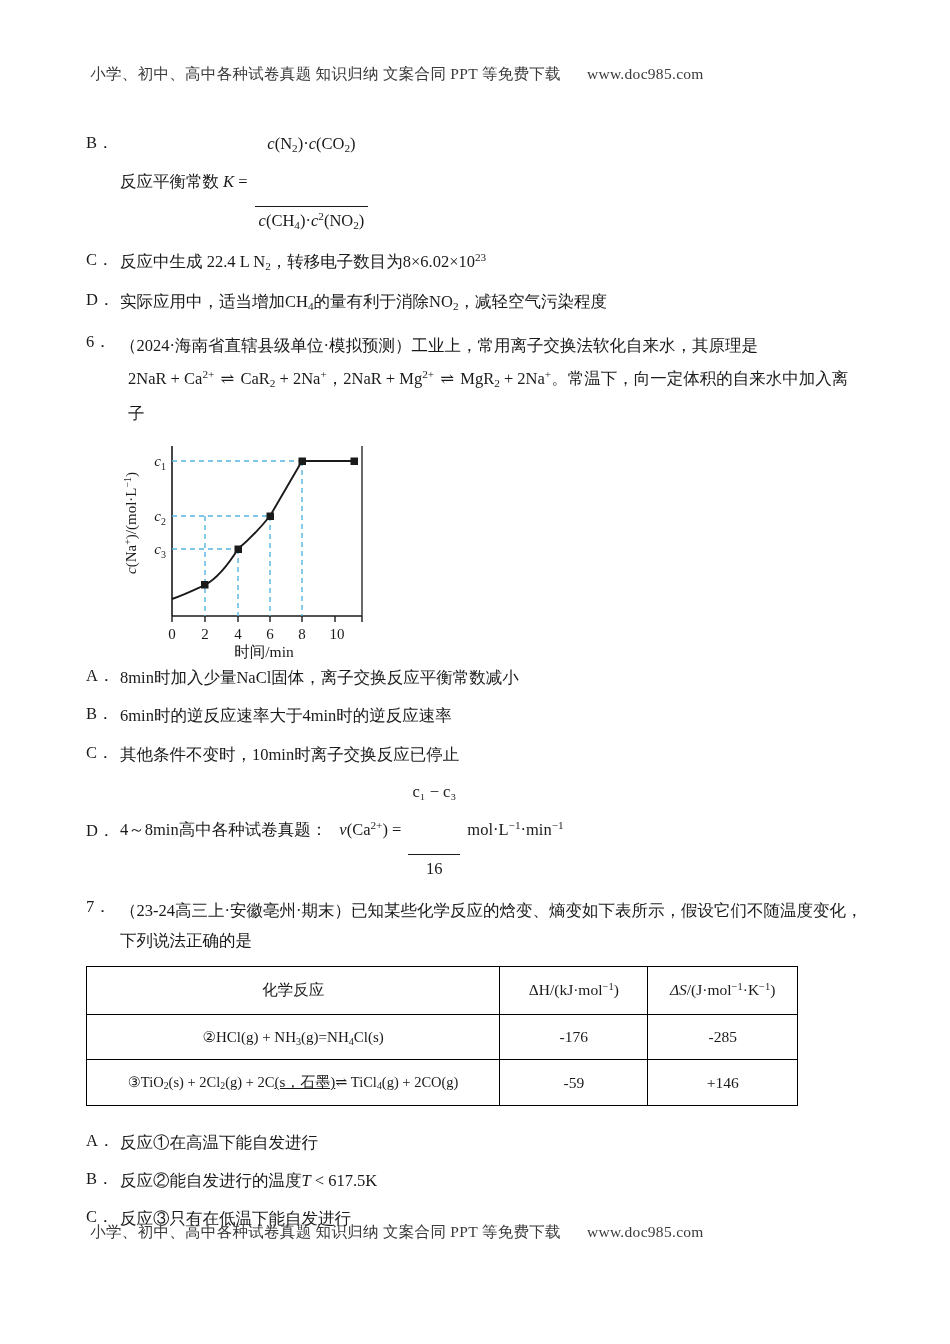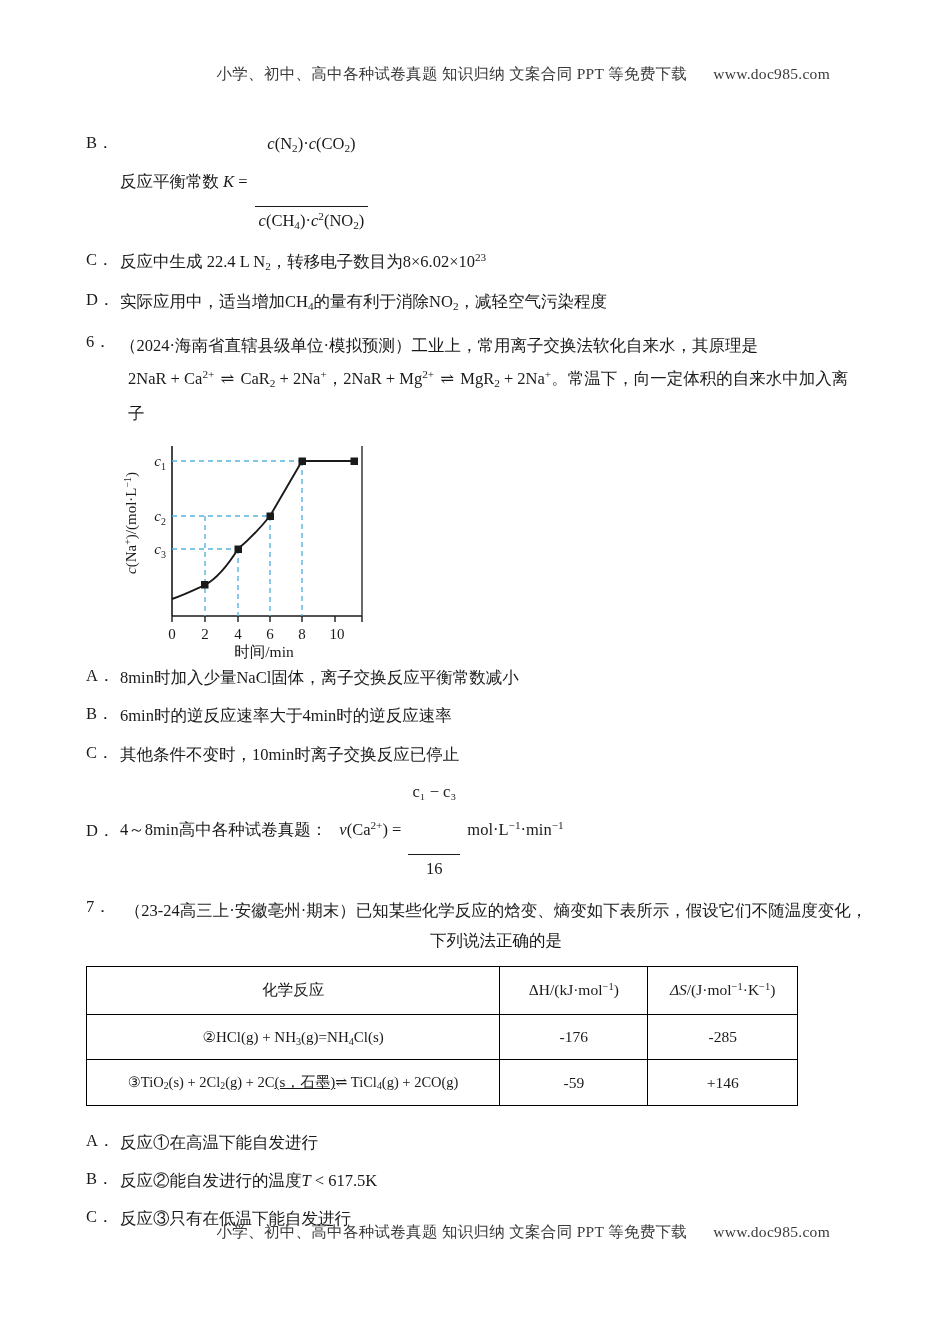--- a/index.html
+++ b/index.html
@@ -18,26 +18,25 @@
   .page {
     position: absolute;
     left: 0; top: 0;
     width: 950px;
     height: 1344px;
   }
   .hdr, .ftr {
     position: absolute;
     left: 0;
     width: 794px;
-    text-align: right;
+    text-align: center;
     font-size: 15.5px;
     color: #3a3a3a;
     letter-spacing: 0.3px;
     white-space: nowrap;
-    padding-left: 36px;
   }
   .hdr { top: 64px; }
   .ftr { top: 1222px; }
   .hdr .url, .ftr .url {
     margin-left: 26px;
     font-family: "Liberation Serif", serif;
   }
 
   .content {
     position: absolute;
@@ -249,21 +248,21 @@
             <span class="num">c₁ − c₃</span>
             <span class="den">16</span>
           </span>
           <span>mol·L</span><sup>−1</sup><span>·min</span><sup>−1</sup>
         </span>
       </span>
     </div>
 
     <div class="q" style="margin-top:14px;">
       <span class="qnum">7．</span>
-      <span class="q-body" style="line-height:1.8;text-align:center;">
+      <span class="q-body" style="line-height:1.8;">
         <span>（23-24高三上·安徽亳州·期末）</span><span>已知某些化学反应的焓变、熵变如下表所示，假设它们不随温度变化，下列说法正确的是</span>
       </span>
     </div>
 
     <table class="rxn">
       <thead>
         <tr>
           <th>化学反应</th>
           <th>
             <span>ΔH</span><span>/</span>(<span>kJ·mol</span><sup>−1</sup>)

